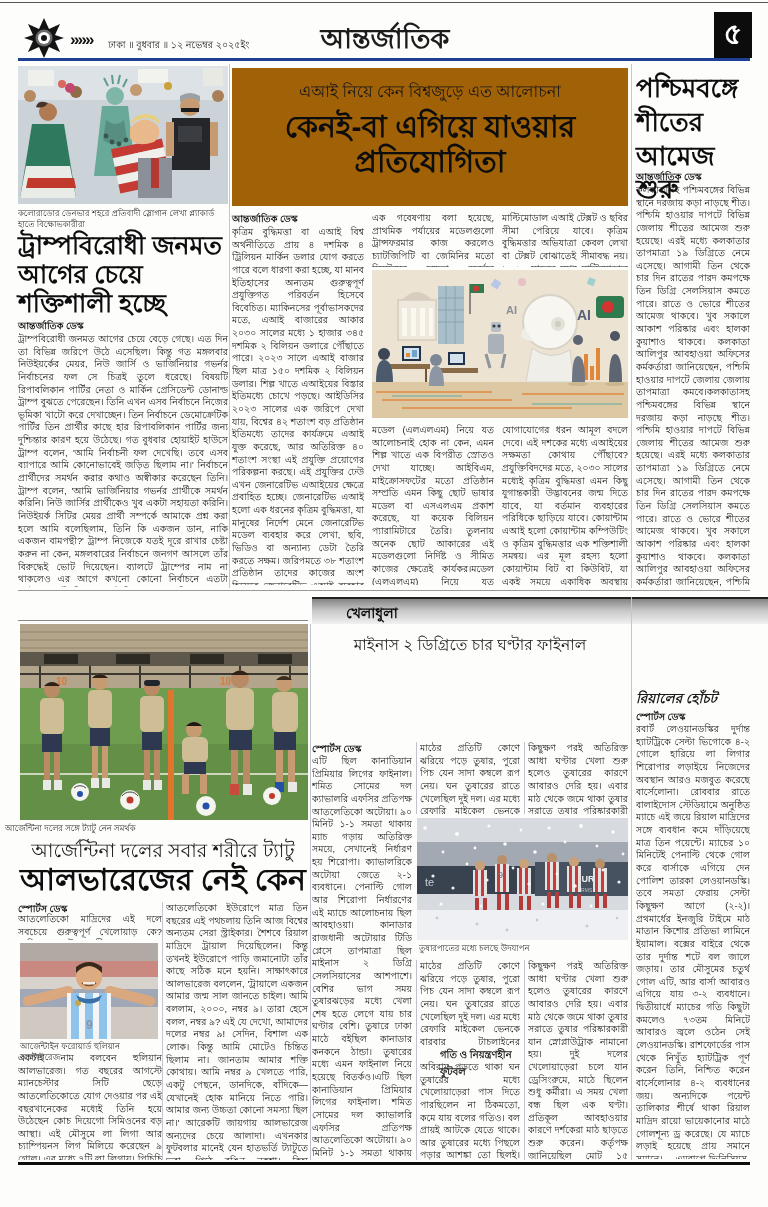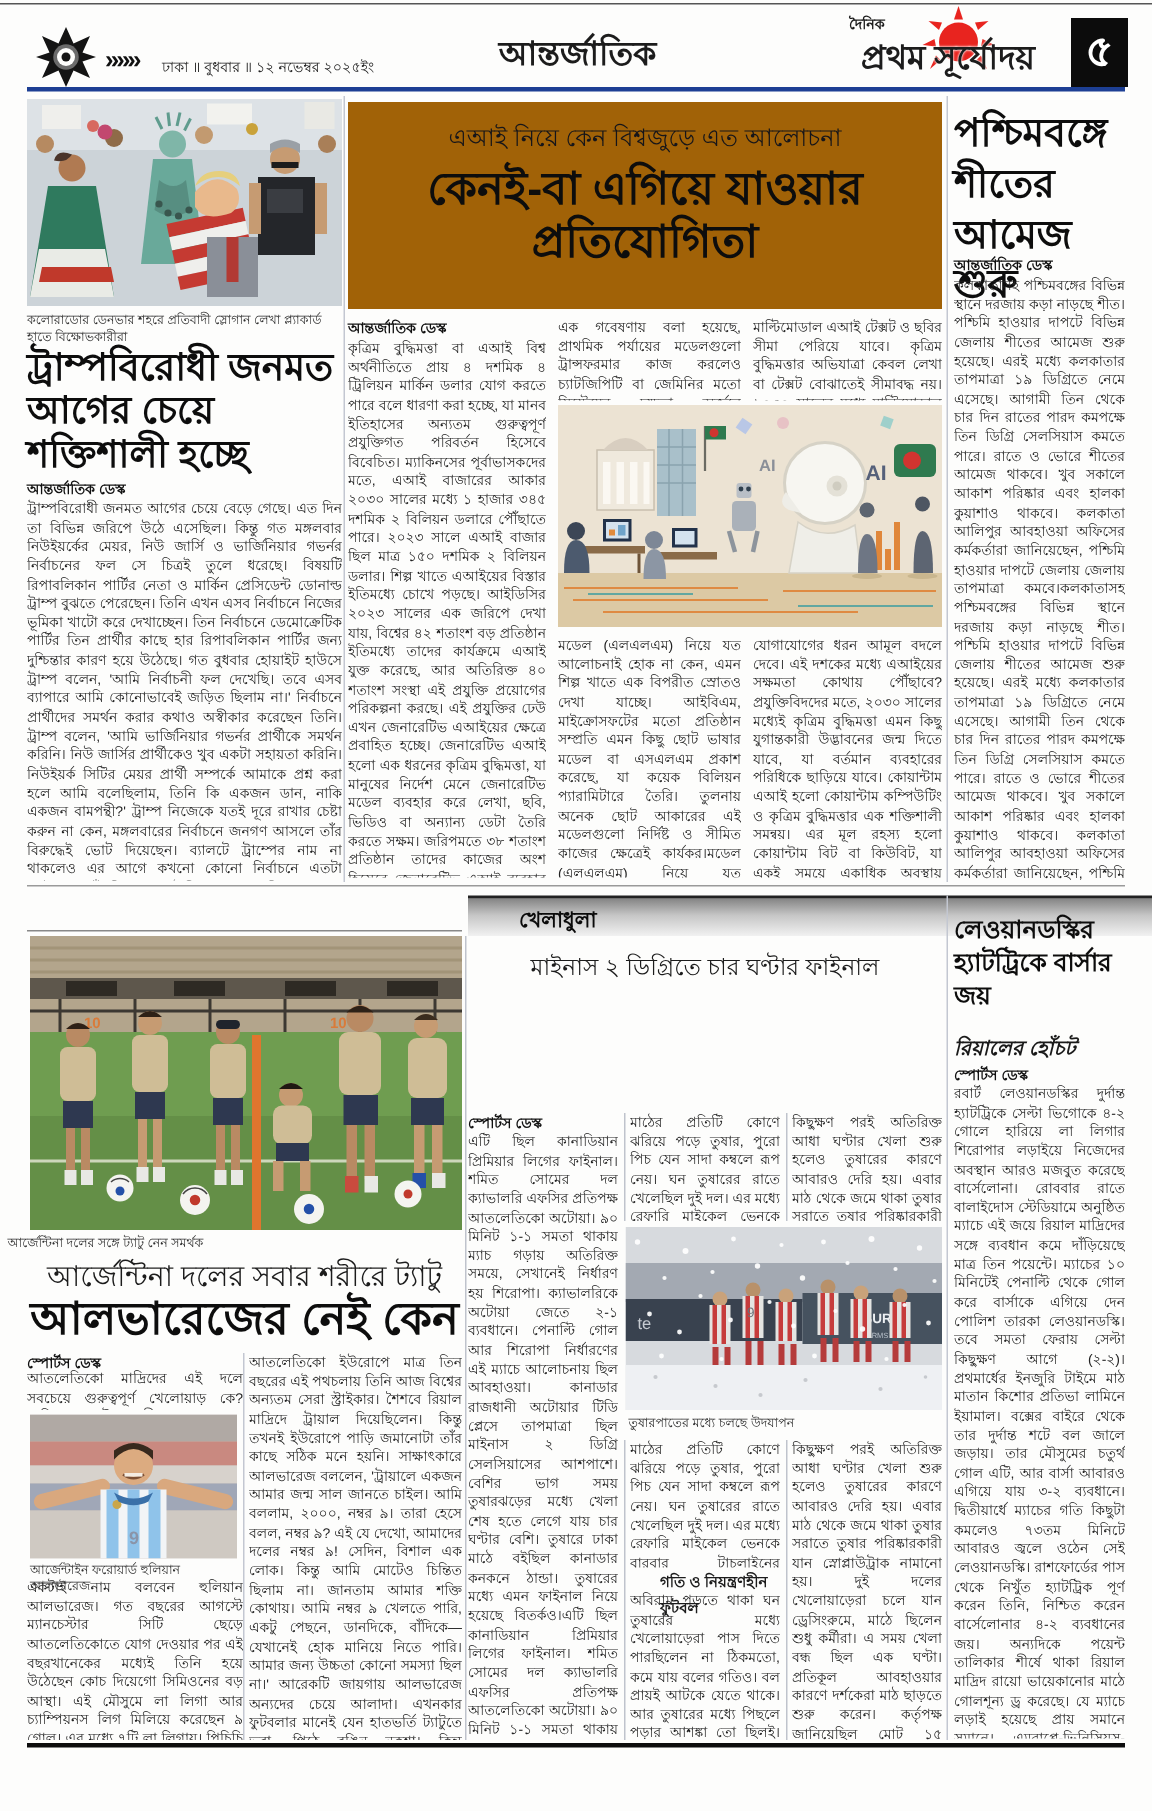--- a/index.html
+++ b/index.html
@@ -12,21 +12,21 @@
   .byline{font-size:9.5px;font-weight:bold;color:#111;}
   .headline{font-weight:bold;color:#0d0d0d;}
   .center{text-align:center;}
   svg{display:block;}
 
   
   #topline{left:0;top:2px;width:768px;height:1px;background:#555;}
   #logo{left:22px;top:16px;}
   #arrows{left:70px;top:30px;font-size:17px;font-weight:bold;letter-spacing:-2px;color:#111;}
   #dateline{left:108px;top:38px;font-size:9.5px;color:#222;}
-  #section-title{left:250px;top:18px;width:270px;font-size:22px;font-weight:bold;}
+  #section-title{left:250px;top:18px;width:270px;font-size:27px;font-weight:bold;}
   #masthead-wrap{left:556px;top:8px;width:152px;height:50px;}
   #masthead-sun{position:absolute;left:58px;top:-4px;}
   #masthead-small{position:absolute;left:10px;top:1px;font-size:9.5px;font-weight:bold;}
   #masthead-big{position:absolute;left:0;top:13px;width:152px;font-size:22px;font-weight:bold;
                 text-align:center;text-shadow:0 0 2px #fff,0 0 1px #fff;}
   #pagebox{left:714px;top:12px;width:38px;height:46px;background:#0c0c0c;color:#fff;
            font-size:29px;font-weight:bold;display:flex;align-items:center;justify-content:center;}
   #bluerule{left:18px;top:58px;width:732px;height:3px;background:#1d3f94;}
 
   
@@ -118,38 +118,20 @@
       </g>
       <circle cx="22" cy="22" r="8.5" fill="#6b6b6b"></circle>
       <circle cx="22" cy="22" r="6" fill="#fdfdfc"></circle>
       <circle cx="22" cy="22" r="3" fill="#141414"></circle>
     </svg>
   </div>
   <div class="ab" id="arrows">»»»</div>
   <div class="ab" id="dateline">ঢাকা ॥ বুধবার ॥ ১২ নভেম্বর ২০২৫ইং</div>
   <div class="ab center" id="section-title">আন্তর্জাতিক</div>
 
-  <div class="ab" id="masthead-wrap">
-    <span id="masthead-sun">
-      <svg width="50" height="54" viewBox="0 0 50 54">
-        <g fill="#e8241f">
-          <polygon points="25,0 28,9 22,9"></polygon>
-            <polygon points="45,10 38,16 36,11"></polygon>
-          <polygon points="5,10 12,16 14,11"></polygon>
-            <polygon points="49,26 40,27 41,22"></polygon>
-          <polygon points="1,26 10,27 9,22"></polygon>
-            <polygon points="44,42 37,36 40,33"></polygon>
-          <polygon points="6,42 13,36 10,33"></polygon>
-          <circle cx="25" cy="24" r="13"></circle>
-        </g>
-      </svg>
-    </span>
-    <span id="masthead-small">দৈনিক</span>
-    <span id="masthead-big">প্রথম সূর্যোদয়</span>
-  </div>
 
   <div class="ab" id="pagebox">৫</div>
   <div class="ab" id="bluerule"></div>
 
   <div class="ab rule" id="vr1"></div>
   <div class="ab rule" id="vr2"></div>
 
   <div class="ab" id="trump-photo">
     <svg width="210" height="138" viewBox="0 0 210 138">
       <rect width="210" height="138" fill="#ccd3d8"></rect>
@@ -593,19 +575,18 @@
       <path d="M56 30 q13 -14 26 0 l0 -6 q-13 -10 -26 0 Z" fill="#38291d"></path>
       <path d="M62 40 q7 5 14 0" stroke="#7c4f33" stroke-width="1.6" fill="none"></path>
       <rect x="63" y="39" width="12" height="2.4" fill="#f4ece2"></rect>
     </svg>
   </div>
   <div class="ab caption" id="alv-caption">আর্জেন্টাইন ফরোয়ার্ড হুলিয়ান আলভারেজ</div>
   <div class="ab bodytext" id="alv-body-left">একটাই নাম বলবেন হুলিয়ান আলভারেজ। গত বছরের আগস্টে ম্যানচেস্টার সিটি ছেড়ে আতলেতিকোতে যোগ দেওয়ার পর এই বছরখানেকের মধ্যেই তিনি হয়ে উঠেছেন কোচ দিয়েগো সিমিওনের বড় আস্থা। এই মৌসুমে লা লিগা আর চ্যাম্পিয়নস লিগ মিলিয়ে করেছেন ৯ গোল। এর মধ্যে ৭টি লা লিগায়। পিচিচি ট্রফির দৌড়ে তিনি আপাতত দ্বিতীয় স্থানে। ফরাসি দৈনিক লেকিপকে দেওয়া দীর্ঘ সাক্ষাৎকারে নিজের ফুটবলযাত্রার শুরু থেকে এখন পর্যন্ত পথচলার গল্প বলেছেন আলভারেজ। ২০২২ সালের জুলাইয়ে এই আর্জেন্টাইন পাড়ি জমিয়েছিলেন ইংল্যান্ডের ম্যান সিটিতে, সেখান থেকে স্পেনের</div>
   <div class="ab bodytext" id="alv-body-right">আতলেতিকো ইউরোপে মাত্র তিন বছরের এই পথচলায় তিনি আজ বিশ্বের অন্যতম সেরা স্ট্রাইকার। শৈশবে রিয়াল মাদ্রিদে ট্রায়াল দিয়েছিলেন। কিন্তু তখনই ইউরোপে পাড়ি জমানোটা তাঁর কাছে সঠিক মনে হয়নি। সাক্ষাৎকারে আলভারেজ বললেন, 'ট্রায়ালে একজন আমার জন্ম সাল জানতে চাইল। আমি বললাম, ২০০০, নম্বর ৯। তারা হেসে বলল, নম্বর ৯? এই যে দেখো, আমাদের দলের নম্বর ৯! সেদিন, বিশাল এক লোক। কিন্তু আমি মোটেও চিন্তিত ছিলাম না। জানতাম আমার শক্তি কোথায়। আমি নম্বর ৯ খেলতে পারি, একটু পেছনে, ডানদিকে, বাঁদিকে—যেখানেই হোক মানিয়ে নিতে পারি। আমার জন্য উচ্চতা কোনো সমস্যা ছিল না।' আরেকটি জায়গায় আলভারেজ অন্যদের চেয়ে আলাদা। এখনকার ফুটবলার মানেই যেন হাতভর্তি ট্যাটুতে ভরা, পিঠে রঙিন নকশা। কিন্তু আলভারেজের শরীরে এসবের কিছুই নেই। হাসতে হাসতে বললেন, 'আর্জেন্টিনা দলের ক্যাম্পে কেউ একজন বলছিল, আমিই নাকি একমাত্র খেলোয়াড় যার শরীরে কোনো ট্যাটু নেই। তবে আমি অন্যদের চেয়ে আলাদা হওয়ার জন্য এটি করিনি, এমন নয়।'</div>
   <div class="ab rule" id="alv-vr"></div>
 
-  <div class="ab headline" id="barca-headline">লেওয়ানডস্কির হ্যাটট্রিকে বার্সার জয়</div>
   <div class="ab" id="barca-sub">রিয়ালের হোঁচট</div>
   <div class="ab byline" id="barca-byline">স্পোর্টস ডেস্ক</div>
   <div class="ab bodytext" id="barca-body">রবার্ট লেওয়ানডস্কির দুর্দান্ত হ্যাটট্রিকে সেল্টা ভিগোকে ৪-২ গোলে হারিয়ে লা লিগার শিরোপার লড়াইয়ে নিজেদের অবস্থান আরও মজবুত করেছে বার্সেলোনা। রোববার রাতে বালাইদোস স্টেডিয়ামে অনুষ্ঠিত ম্যাচে এই জয়ে রিয়াল মাদ্রিদের সঙ্গে ব্যবধান কমে দাঁড়িয়েছে মাত্র তিন পয়েন্টে। ম্যাচের ১০ মিনিটেই পেনাল্টি থেকে গোল করে বার্সাকে এগিয়ে দেন পোলিশ তারকা লেওয়ানডস্কি। তবে সমতা ফেরায় সেল্টা কিছুক্ষণ আগে (২-২)। প্রথমার্ধের ইনজুরি টাইমে মাঠ মাতান কিশোর প্রতিভা লামিনে ইয়ামাল। বক্সের বাইরে থেকে তার দুর্দান্ত শটে বল জালে জড়ায়। তার মৌসুমের চতুর্থ গোল এটি, আর বার্সা আবারও এগিয়ে যায় ৩-২ ব্যবধানে। দ্বিতীয়ার্ধে ম্যাচের গতি কিছুটা কমলেও ৭৩তম মিনিটে আবারও জ্বলে ওঠেন সেই লেওয়ানডস্কি। রাশফোর্ডের পাস থেকে নিখুঁত হ্যাটট্রিক পূর্ণ করেন তিনি, নিশ্চিত করেন বার্সেলোনার ৪-২ ব্যবধানের জয়। অন্যদিকে পয়েন্ট তালিকার শীর্ষে থাকা রিয়াল মাদ্রিদ রায়ো ভায়েকানোর মাঠে গোলশূন্য ড্র করেছে। যে ম্যাচে লড়াই হয়েছে প্রায় সমানে সমানে। এমবাপ্পে-ভিনিসিয়ুস-বেলিংহ্যামরা শত চেষ্টা করেও গোলমুখ খুলতে পারেননি।</div>
 
   <div class="ab" id="bottom-rule"></div>
 </div>
 
 </body></html>

